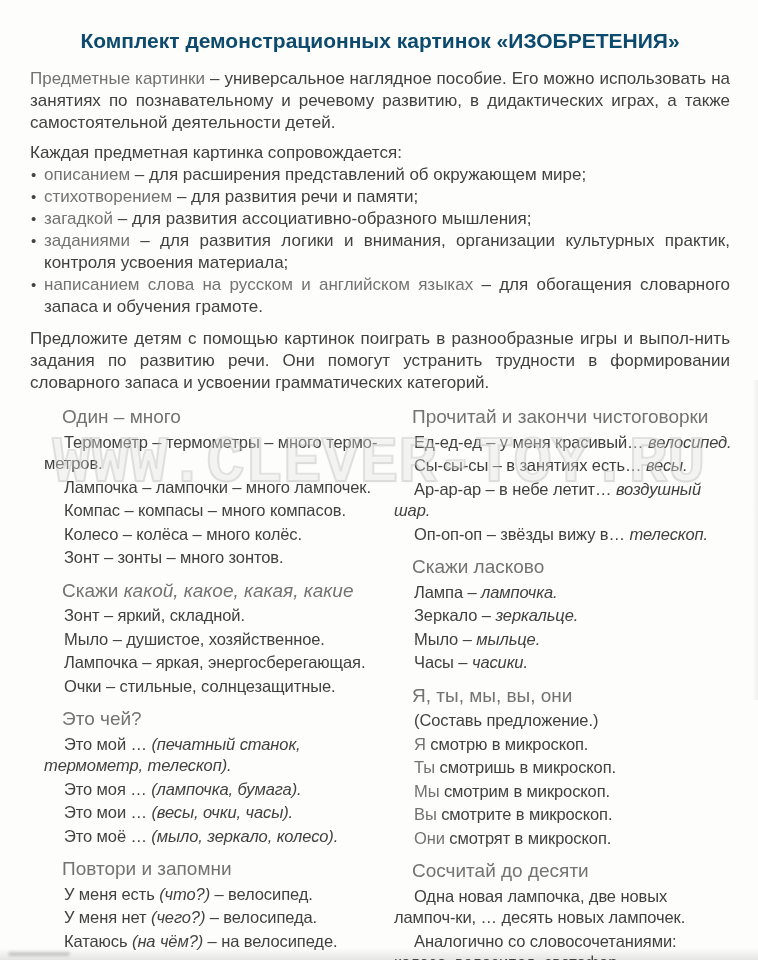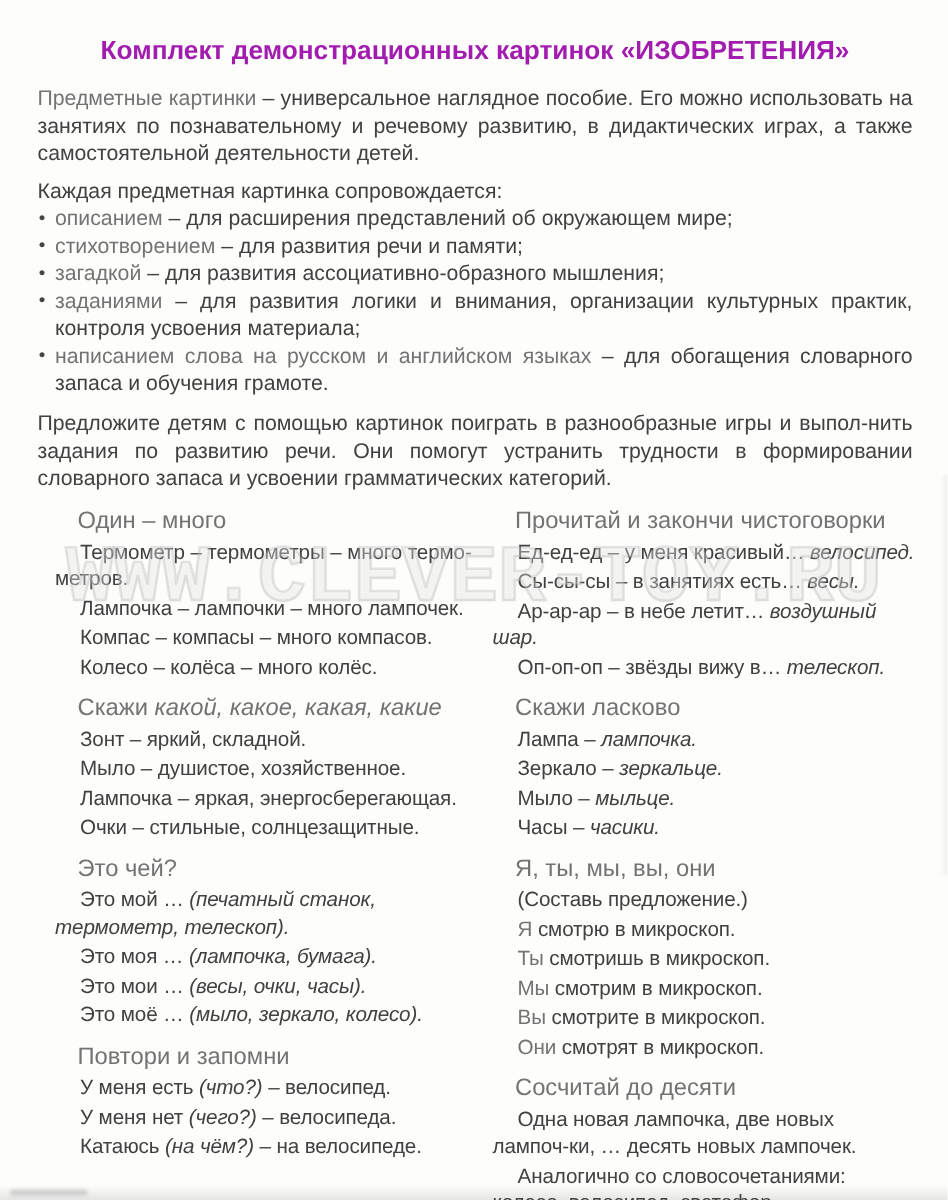--- a/index.html
+++ b/index.html
@@ -15,21 +15,21 @@
     padding:0;box-sizing:border-box;
   }
   
   .top{
     padding:28px 28px 0 30px;
     box-sizing:border-box;
   }
   .doc-title{
     margin:0;
     font-size:21px;line-height:26px;font-weight:700;
-    text-align:center;color:#a21caf;
+    text-align:center;color:#0c4a6e;
   }
   .para{
     margin:10px 0 0 0;
     font-size:17px;line-height:22px;
     text-align:justify;
   }
   .para.first{margin-top:14px;}
   .list-intro{margin:8px 0 0 0;font-size:17px;line-height:22px;}
   ul.features{
     list-style:none;margin:0;padding:0;
@@ -123,20 +123,21 @@
   </div>
 
   <div class="columns">
     <div class="col-left">
         <div class="section">
           <div class="sec-h"><span class="b">Один – много</span></div>
           <p class="line"><span>Термометр – термометры – много термо-метров.</span></p>
           <p class="line"><span>Лампочка – лампочки – много лампочек.</span></p>
           <p class="line"><span>Компас – компасы – много компасов.</span></p>
           <p class="line"><span>Колесо – колёса – много колёс.</span></p>
+          <p class="line"><span>Зонт – зонты – много зонтов.</span></p>
         </div>
         <div class="section">
           <div class="sec-h"><span class="b">Скажи </span><span class="b i">какой, какое, какая, какие</span></div>
           <p class="line"><span>Зонт – яркий, складной.</span></p>
           <p class="line"><span>Мыло – душистое, хозяйственное.</span></p>
           <p class="line"><span>Лампочка – яркая, энергосберегающая.</span></p>
           <p class="line"><span>Очки – стильные, солнцезащитные.</span></p>
         </div>
         <div class="section">
           <div class="sec-h"><span class="b">Это чей?</span></div>

